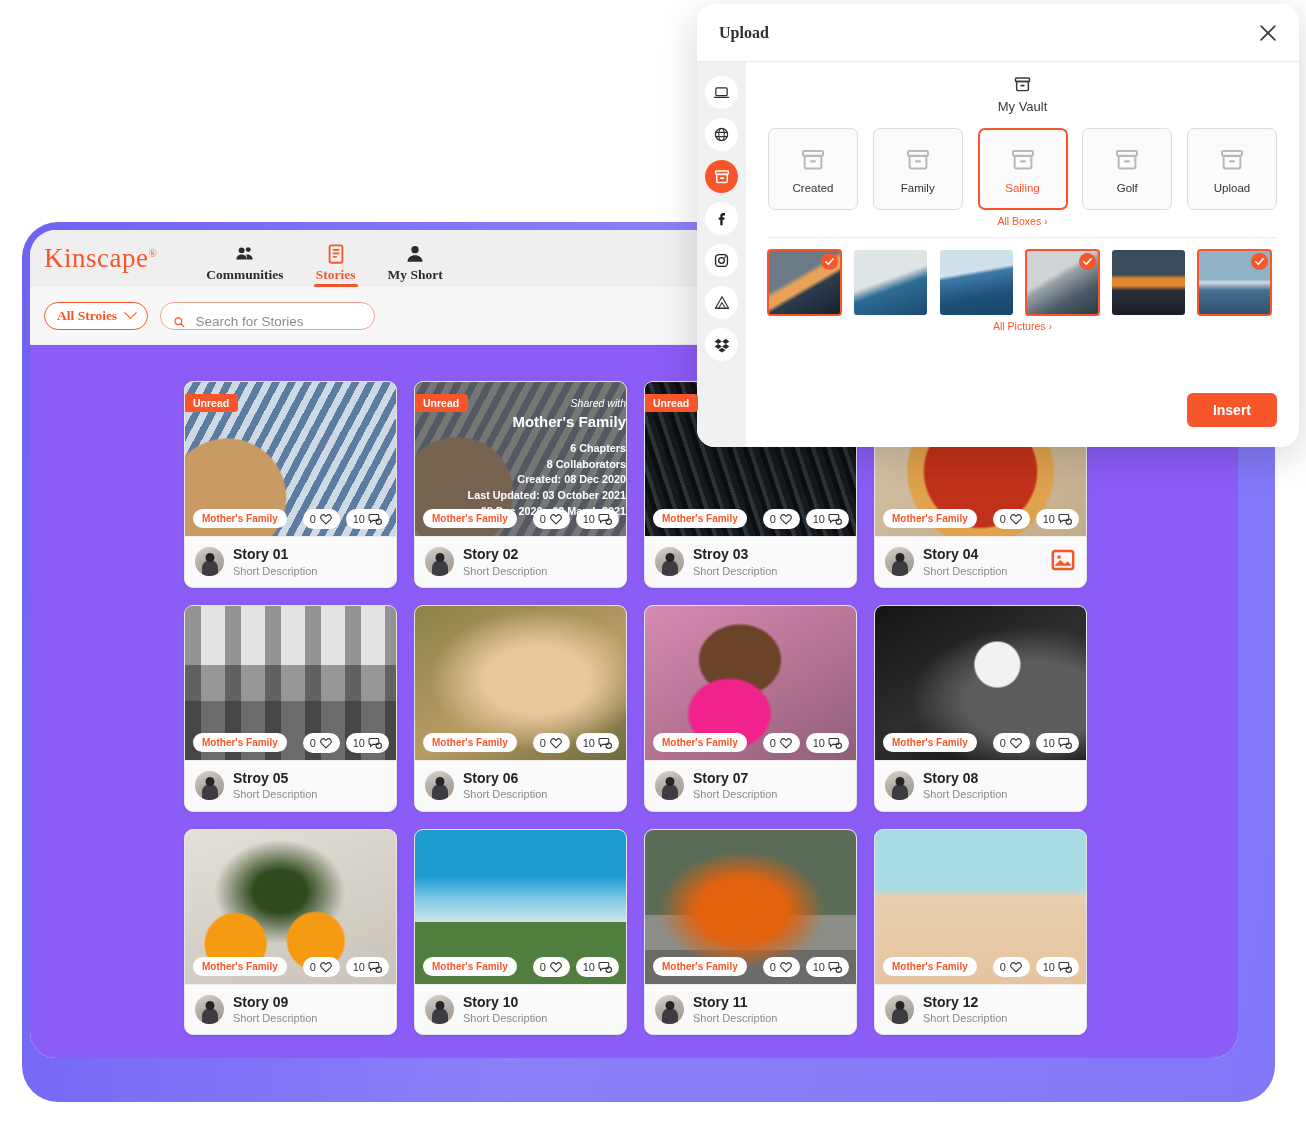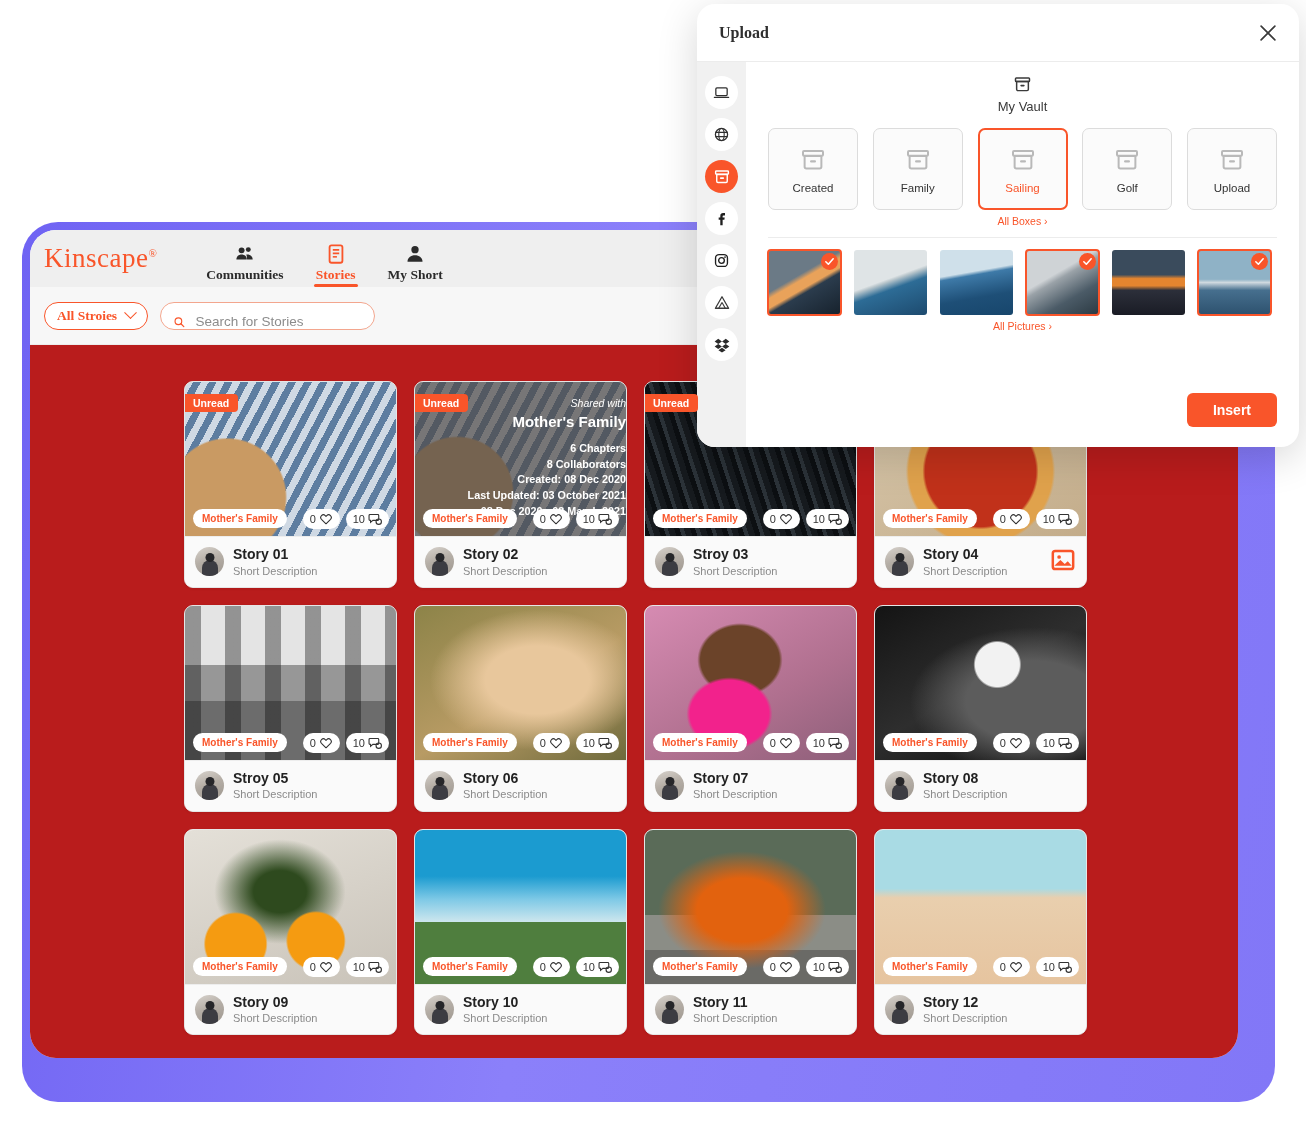--- a/index.html
+++ b/index.html
@@ -92,21 +92,21 @@
     border: 1.4px solid #F3A68E; border-radius: 30px;
     height: 28px; width: 215px; padding: 0 12px; background: #fff;
   }
   .searchbox input {
     border: 0; outline: 0; font-size: 13.5px; color: #8c8c8c;
     font-family: "Liberation Sans", sans-serif; width: 100%; background: transparent;
   }
   .searchbox input::placeholder { color: #8c8c8c; }
 
   
-  .grid-area { padding: 36px 16px 0 154px; background:#b91c1c; height: 713px; }
+  .grid-area { padding: 36px 16px 0 154px; background:#8b5cf6; height: 713px; }
   .grid {
     display: grid;
     grid-template-columns: repeat(4, 213px);
     gap: 17px 17px;
   }
   .card {
     width: 213px;
     background: #fff;
     border: 1px solid #e6e6e6;
     border-radius: 9px;

